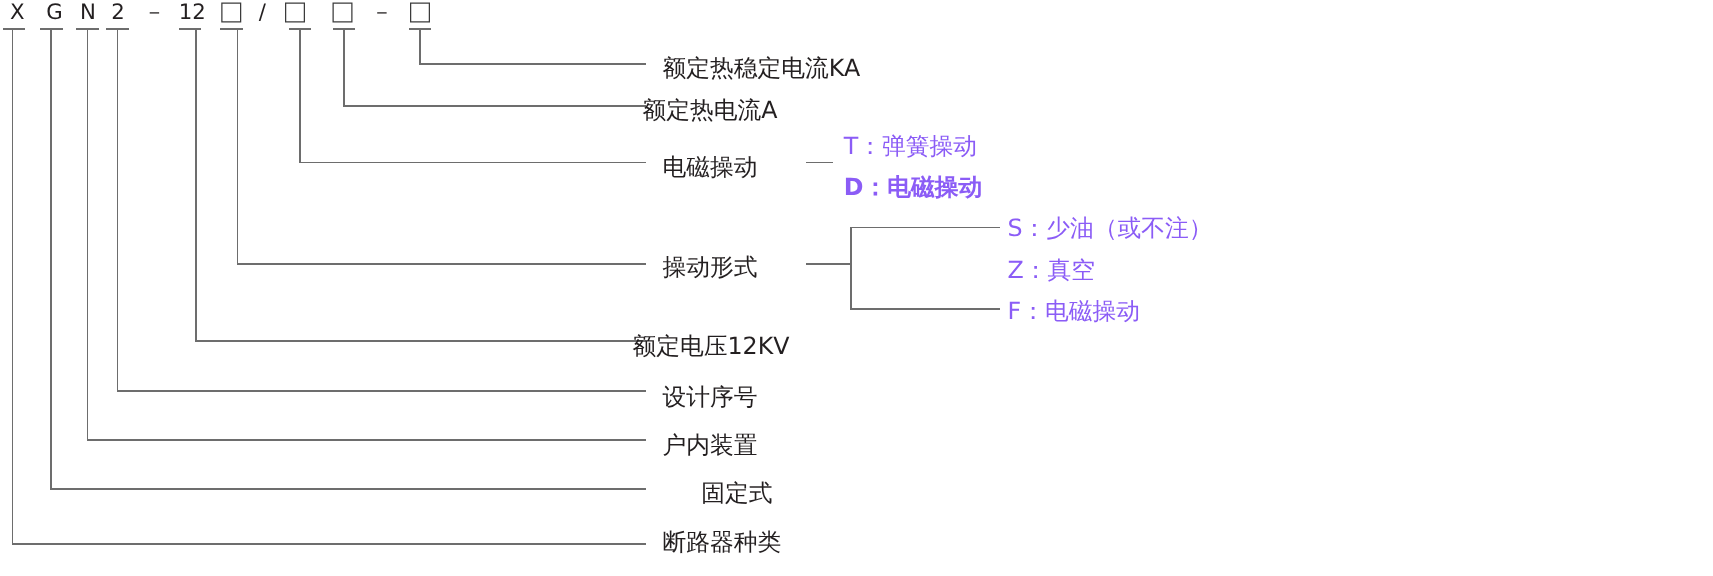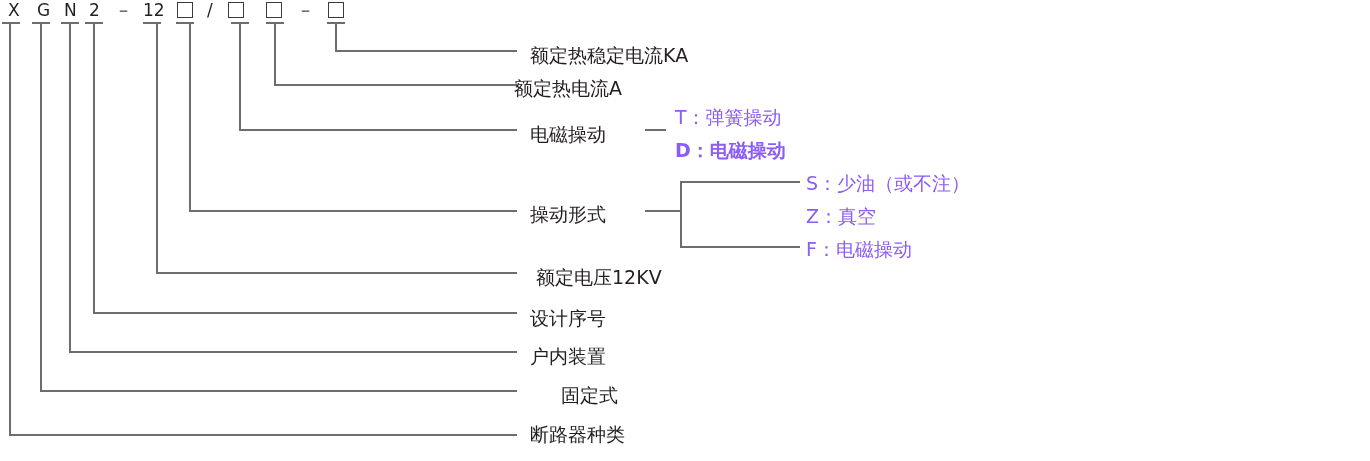--- a/index.html
+++ b/index.html
@@ -127,21 +127,21 @@
       <line x1="795" y1="182" x2="800" y2="182"></line>
       <line x1="795" y1="247" x2="800" y2="247"></line>
     </g>
   </svg>
 
   <div id="callout-labels">
       <div class="lbl" style="left: 530px; top: 44px; text-align: center;">额定热稳定电流KA</div>
       <div class="lbl" style="left: 514px; top: 77px;">额定热电流A</div>
       <div class="lbl" style="left: 530px; top: 123px;">电磁操动</div>
       <div class="lbl" style="left: 530px; top: 203px;">操动形式</div>
-      <div class="lbl" style="left: 536px; top: 266px; text-align: right;">额定电压12KV</div>
+      <div class="lbl" style="left: 506px; top: 266px; text-align: right;">额定电压12KV</div>
       <div class="lbl" style="left: 530px; top: 307px; text-align: center;">设计序号</div>
       <div class="lbl" style="left: 530px; top: 345px;">户内装置</div>
       <div class="lbl" style="left: 561px; top: 384px;">固定式</div>
       <div class="lbl" style="left: 530px; top: 423px;">断路器种类</div>
     </div>
 
   <div id="operating-labels">
       <div class="lbl-sm" style="left: 675px; top: 106px;">T：弹簧操动</div>
       <div class="lbl-sm" style="left: 675px; top: 139px; font-weight: bold;">D：电磁操动</div>
     </div>

